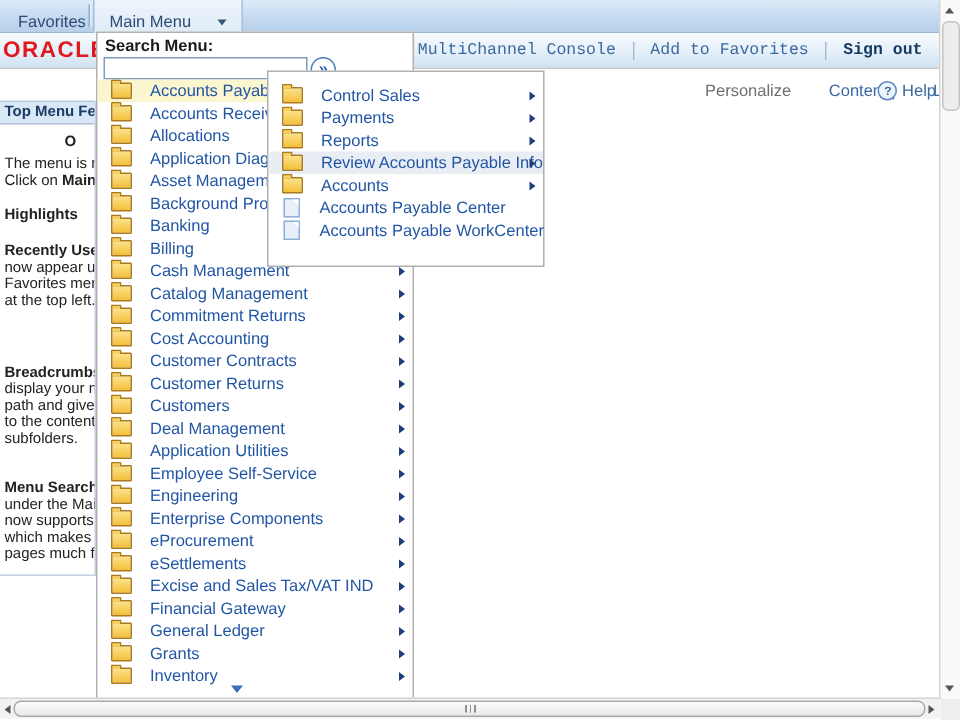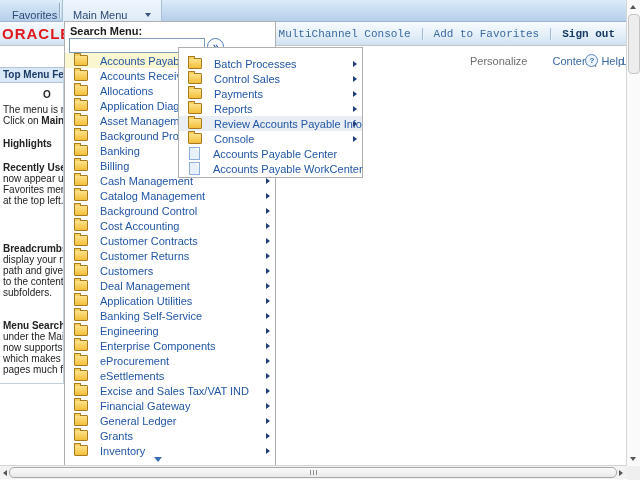--- a/index.html
+++ b/index.html
@@ -211,21 +211,21 @@
           <span class="lbl">Cash Management</span>
           <span class="arr"></span>
         </div>
       <div class="mi">
           <span class="folder"></span>
           <span class="lbl">Catalog Management</span>
           <span class="arr"></span>
         </div>
       <div class="mi">
           <span class="folder"></span>
-          <span class="lbl">Background Control</span>
+          <span class="lbl">Commitment Returns</span>
           <span class="arr"></span>
         </div>
       <div class="mi">
           <span class="folder"></span>
           <span class="lbl">Cost Accounting</span>
           <span class="arr"></span>
         </div>
       <div class="mi">
           <span class="folder"></span>
           <span class="lbl">Customer Contracts</span>
@@ -246,21 +246,21 @@
           <span class="lbl">Deal Management</span>
           <span class="arr"></span>
         </div>
       <div class="mi">
           <span class="folder"></span>
           <span class="lbl">Application Utilities</span>
           <span class="arr"></span>
         </div>
       <div class="mi">
           <span class="folder"></span>
-          <span class="lbl">Banking Self-Service</span>
+          <span class="lbl">Employee Self-Service</span>
           <span class="arr"></span>
         </div>
       <div class="mi">
           <span class="folder"></span>
           <span class="lbl">Engineering</span>
           <span class="arr"></span>
         </div>
       <div class="mi">
           <span class="folder"></span>
           <span class="lbl">Enterprise Components</span>
@@ -301,46 +301,41 @@
           <span class="lbl">Inventory</span>
           <span class="arr"></span>
         </div>
     </div>
     <span class="scroll-dn"></span>
   </div>
 
   <div class="submenu">
     <div class="mi">
         <span class="folder"></span>
-        <span class="lbl">Batch Processes</span>
-        <span class="arr"></span>
-      </div>
-    <div class="mi">
-        <span class="folder"></span>
         <span class="lbl">Control Sales</span>
         <span class="arr"></span>
       </div>
     <div class="mi">
         <span class="folder"></span>
         <span class="lbl">Payments</span>
         <span class="arr"></span>
       </div>
     <div class="mi">
         <span class="folder"></span>
         <span class="lbl">Reports</span>
         <span class="arr"></span>
       </div>
     <div class="mi hov">
         <span class="folder"></span>
         <span class="lbl">Review Accounts Payable Info</span>
         <span class="arr"></span>
       </div>
     <div class="mi">
         <span class="folder"></span>
-        <span class="lbl">Console</span>
+        <span class="lbl">Accounts</span>
         <span class="arr"></span>
       </div>
     <div class="mi">
         <span class="doc"></span>
         <span class="lbl">Accounts Payable Center</span>
       </div>
     <div class="mi">
         <span class="doc"></span>
         <span class="lbl">Accounts Payable WorkCenter</span>
       </div>

